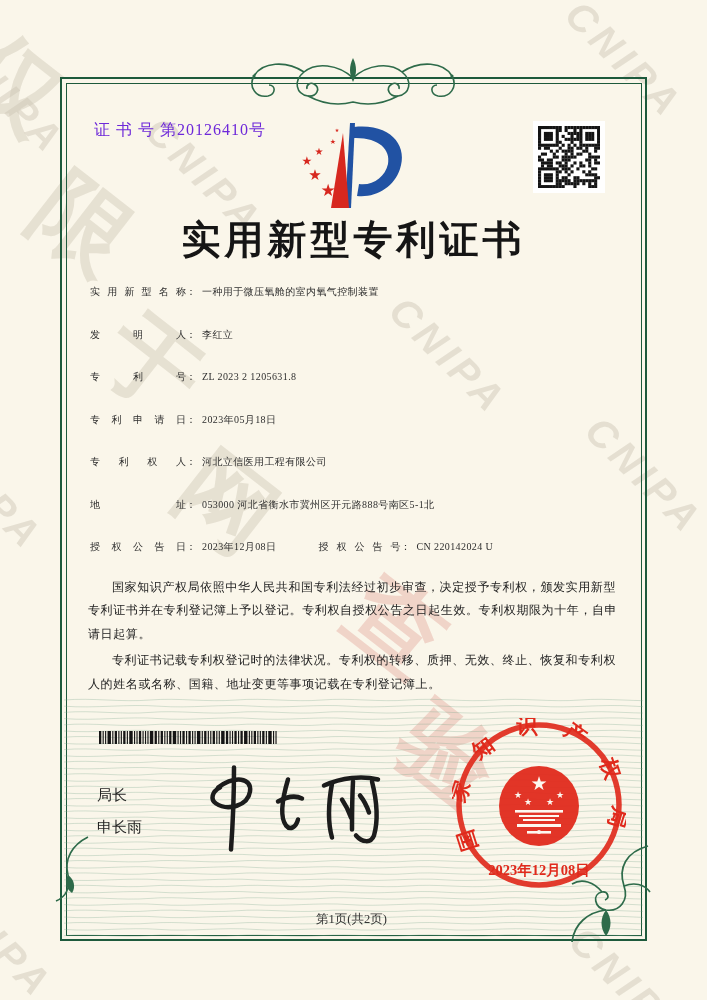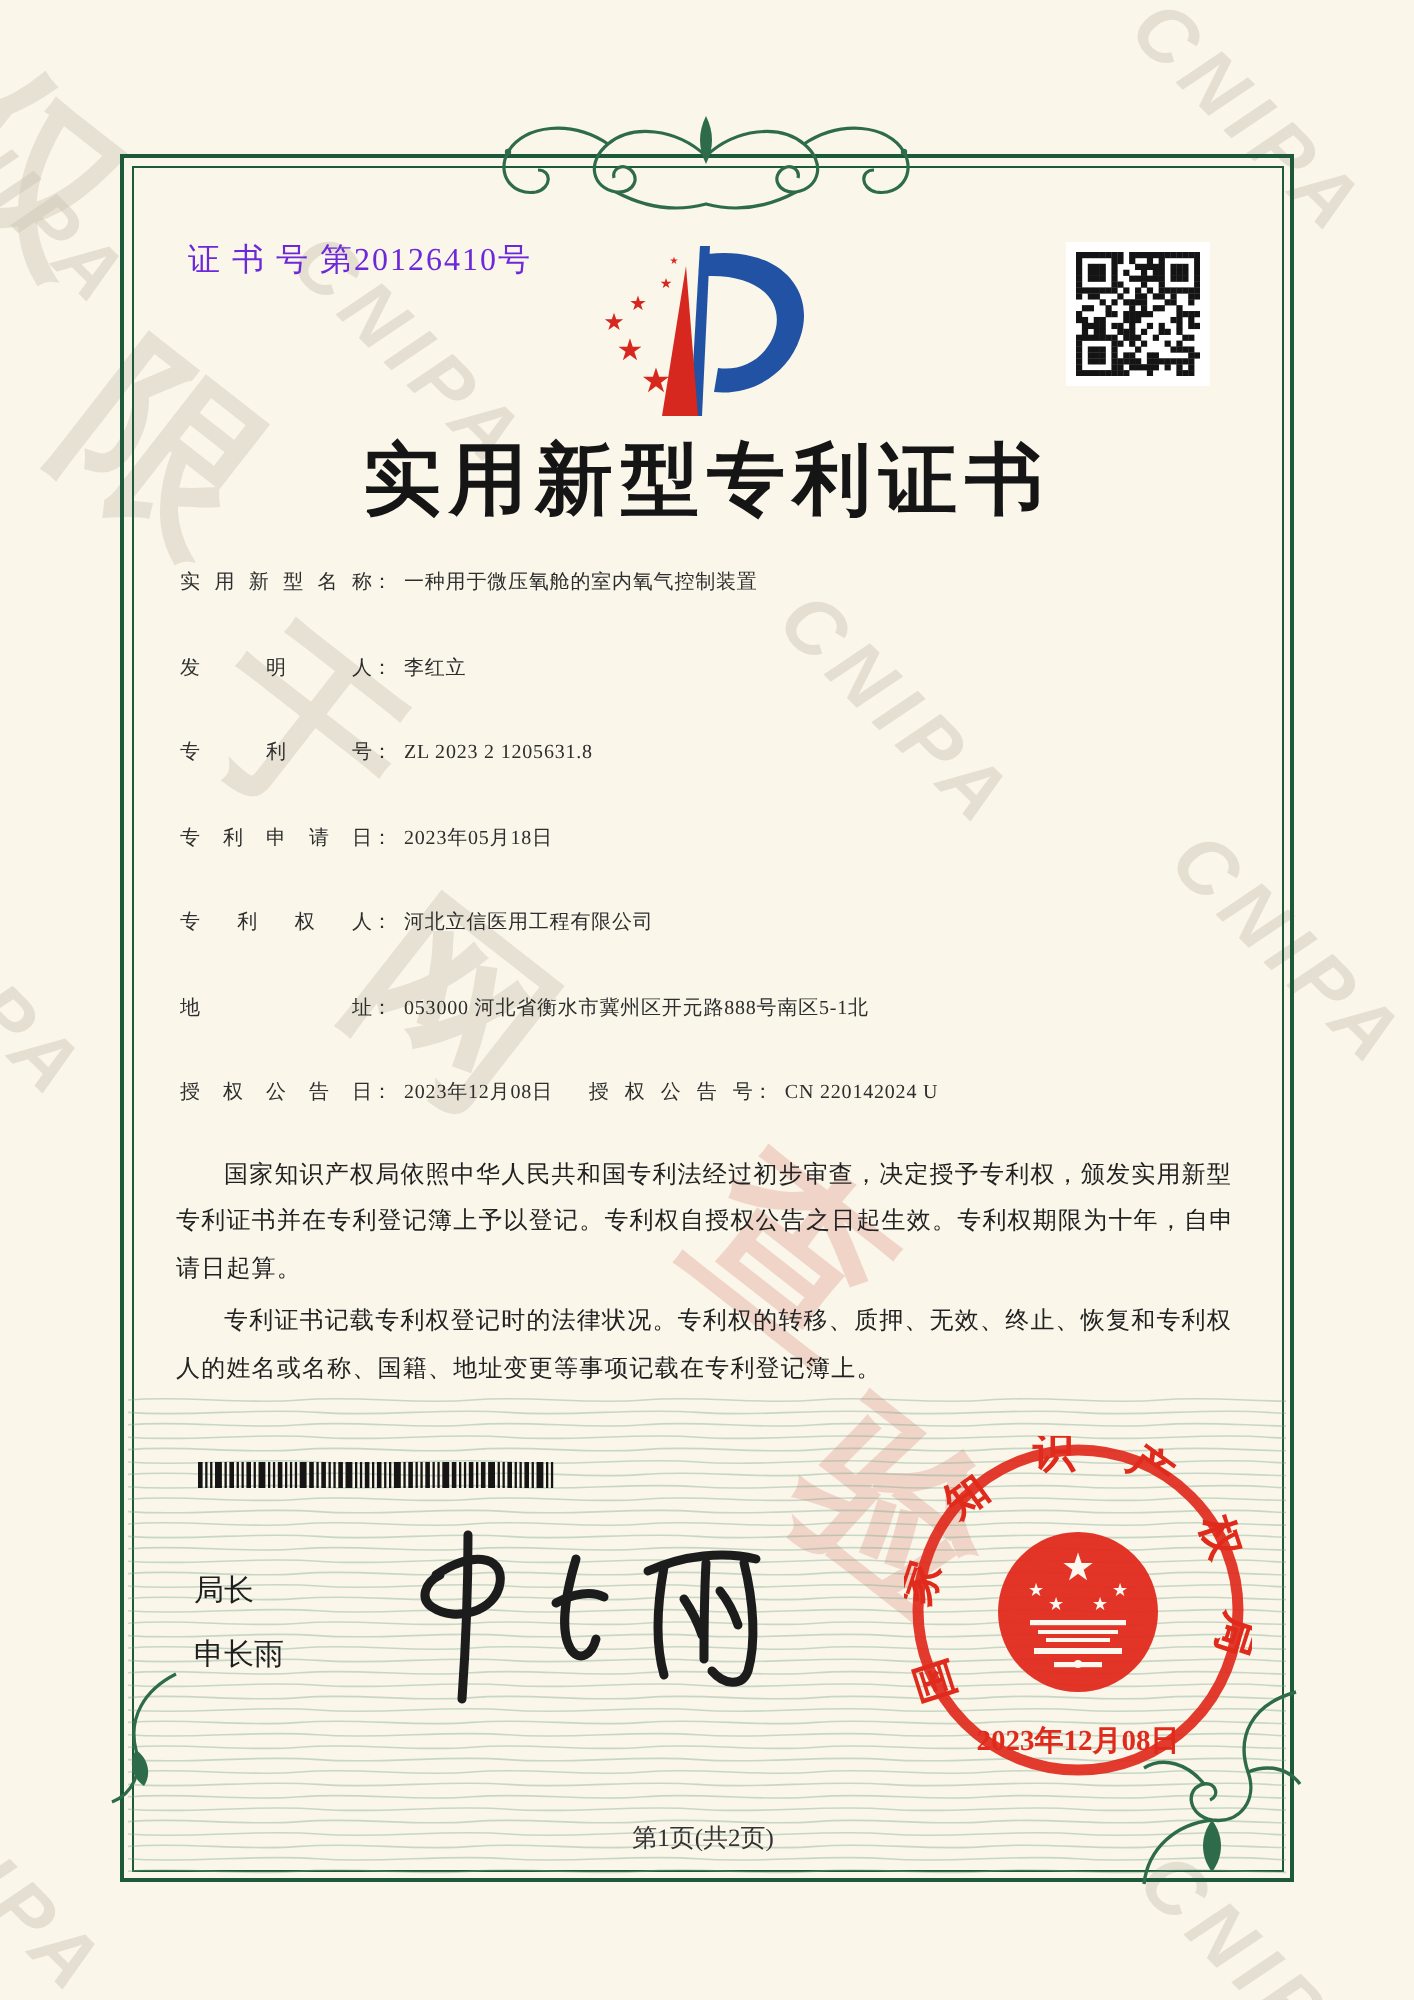--- a/index.html
+++ b/index.html
@@ -25,21 +25,21 @@
   .qr-box{position:absolute;left:533px;top:121px;width:72px;height:72px;background:#fff;z-index:2;
           display:flex;align-items:center;justify-content:center;}
   .logo{position:absolute;left:292px;top:120px;z-index:2;}
   .title{position:absolute;left:0;right:0;top:213px;text-align:center;font-size:39px;font-weight:bold;
          letter-spacing:4px;color:#151515;z-index:2;}
   .fields{position:absolute;left:90px;top:281px;width:535px;z-index:2;}
   .frow{display:flex;align-items:baseline;font-size:10px;color:#2e2e2e;line-height:22px;margin-bottom:20.5px;}
   .flabel{flex:none;width:96px;text-align:justify;text-align-last:justify;}
   .fcolon{flex:none;margin-right:6px;}
   .fvalue{letter-spacing:.4px;white-space:nowrap;}
-  .pair2{display:flex;align-items:baseline;margin-left:18px;}
+  .pair2{display:flex;align-items:baseline;margin-left:42px;}
   .pair2 .flabel{width:82px;}
   .paras{position:absolute;left:88px;top:576px;width:532px;font-size:12px;line-height:1.95;
          color:#222;z-index:2;letter-spacing:.6px;}
   .paras p{margin:0 0 3px 0;text-indent:2em;}
   #barcode{position:absolute;left:99px;top:731px;z-index:2;}
   .signer{position:absolute;left:97px;top:786px;z-index:2;
           font-family:Liberation Serif, serif;font-size:15px;color:#1f1f1f;}
   .signer div{margin-bottom:13px;}
   #signature{position:absolute;left:190px;top:748px;z-index:2;}
   #seal{position:absolute;left:452px;top:718px;z-index:3;}

